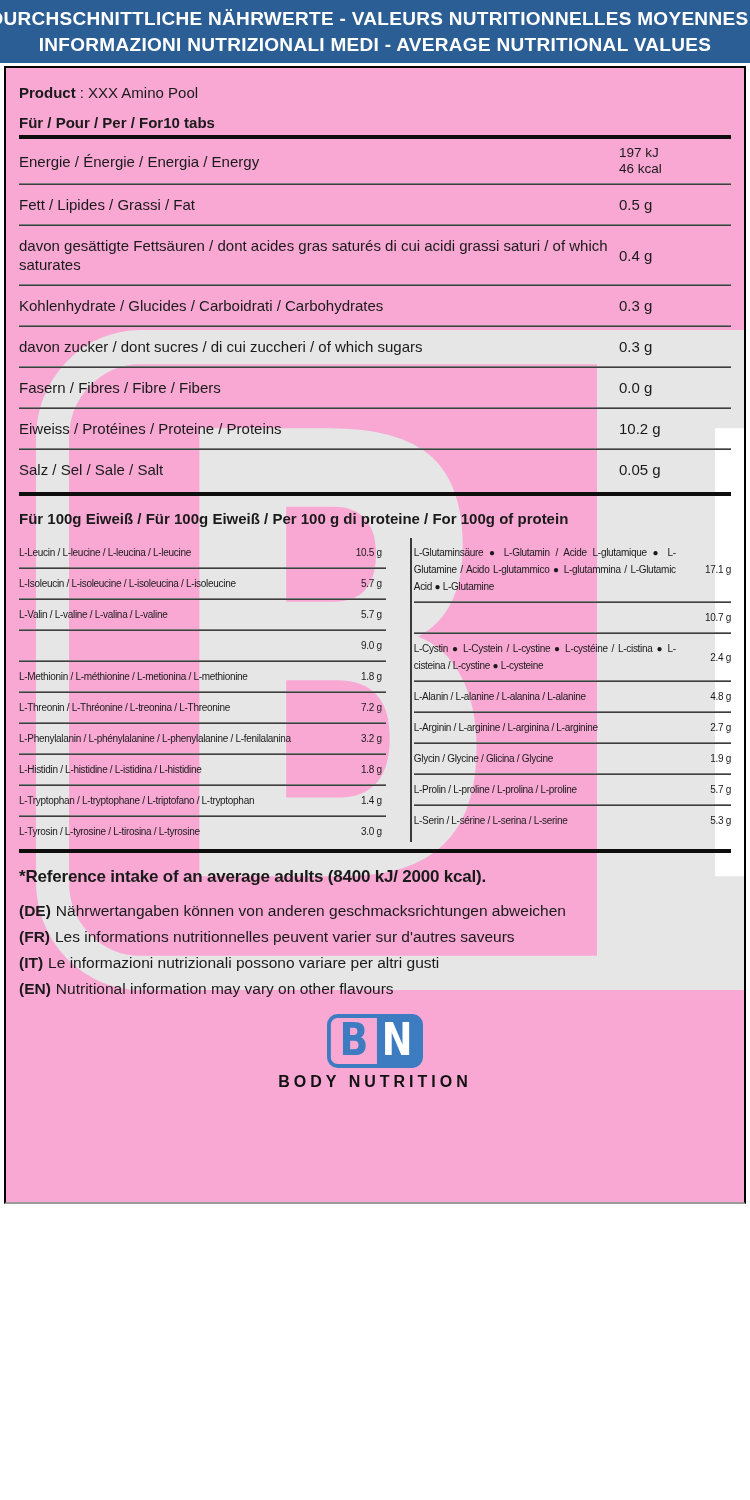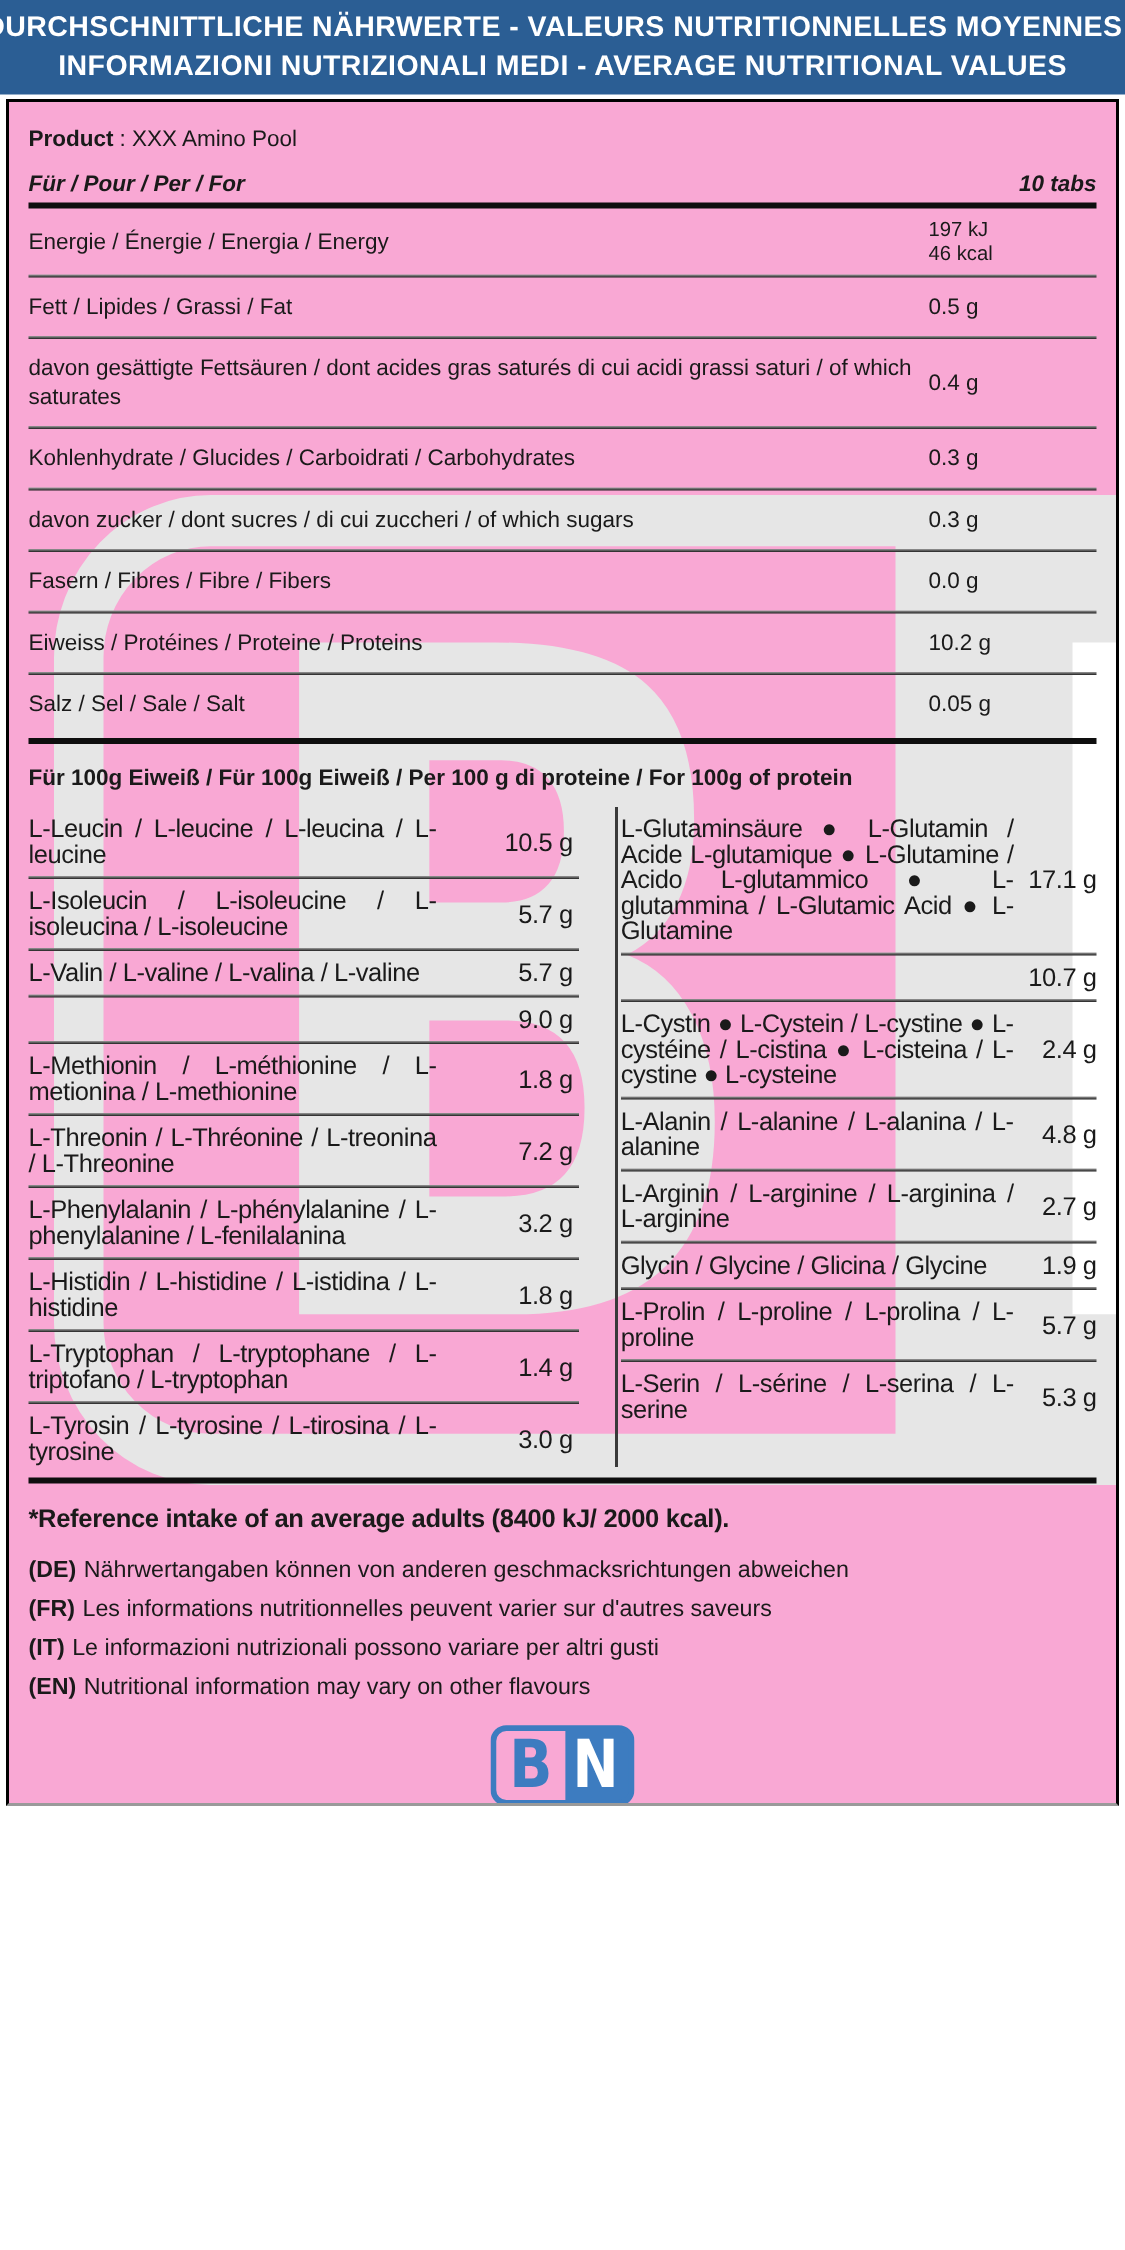--- a/index.html
+++ b/index.html
@@ -14,37 +14,37 @@
            border:2px solid #000000; border-bottom:2px solid #9a9a9a; overflow:hidden; }
 
   .watermark { position:absolute; left:30px; top:262px; width:1100px; height:660px; z-index:0; pointer-events:none; }
 
   .content { position:relative; z-index:1; padding:0 13px; }
 
   .product-line { margin-top:15px; font-size:15px; line-height:19px; }
   .product-line .plabel { font-weight:bold; }
   .product-line .pname { margin-left:4px; }
 
-  .serving-row { margin-top:11px; display:flex; justify-content:space-between; align-items:baseline;
-                 font-weight:bold; font-size:15px; line-height:19px;font-style:italic; }
+  .serving-row { margin-top:11px; display:flex; align-items:baseline;
+                 font-weight:bold; font-size:15px; line-height:19px; }
   .hr4 { height:4px; background:#0e0e0e; margin-top:3px; }
   .hr2 { height:2px; background:linear-gradient(180deg,#9c9c9c,#1f1f1f); }
 
   .ntable { margin-top:0; }
   .nrow { display:flex; justify-content:space-between; align-items:center; padding:10px 0; font-size:15px; line-height:19px; }
   .nrow .nlabel { width:600px; }
   .nrow .nvalue { flex:1; text-align:left; white-space:nowrap; }
   .nrow.energy { padding:6px 0; }
   .nrow.energy .nvalue { font-size:13.5px; line-height:16px; }
 
   .section-title { margin-top:13px; margin-bottom:10px; font-weight:bold; font-size:15px; line-height:19px; }
 
   .amino { position:relative; display:flex; align-items:flex-start; }
   .amino::after { content:""; position:absolute; left:391px; top:0; bottom:4px; width:2px; background:#3a3a3a; }
-  .amino-col { font-size:17px; letter-spacing:-0.3px; line-height:17px; }
+  .amino-col { font-size:10px; letter-spacing:-0.3px; line-height:17px; }
   .amino-left  { width:370px; }
   .amino-right { width:320px; margin-left:28px; }
   .arow { display:flex; align-items:center; padding:6px 0; }
   .arow .alabel { text-align:justify; text-align-last:left; }
   .amino-left  .alabel { width:272px; }
   .amino-left  .avalue { flex:1; text-align:right; padding-right:4px; white-space:nowrap; }
   .amino-right .alabel { width:262px; }
   .amino-right .avalue { flex:1; text-align:right; white-space:nowrap; }
 
   .footnote { margin-top:13px; font-weight:bold; font-size:17px; line-height:21px; letter-spacing:-0.2px; }

